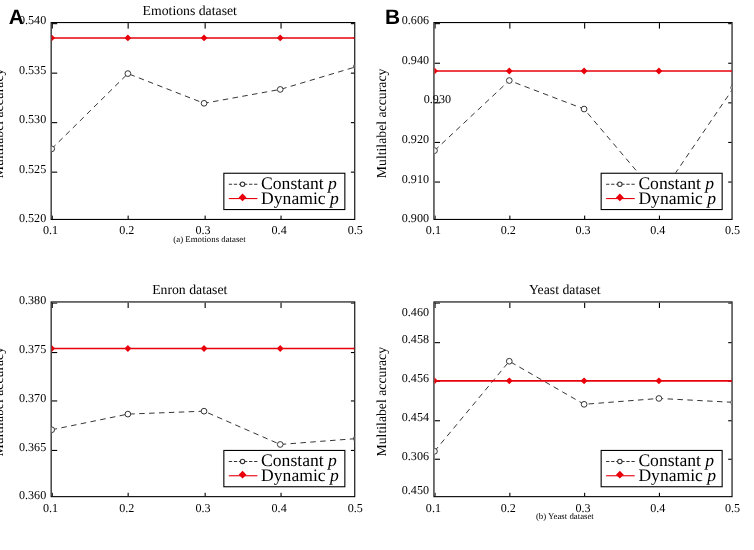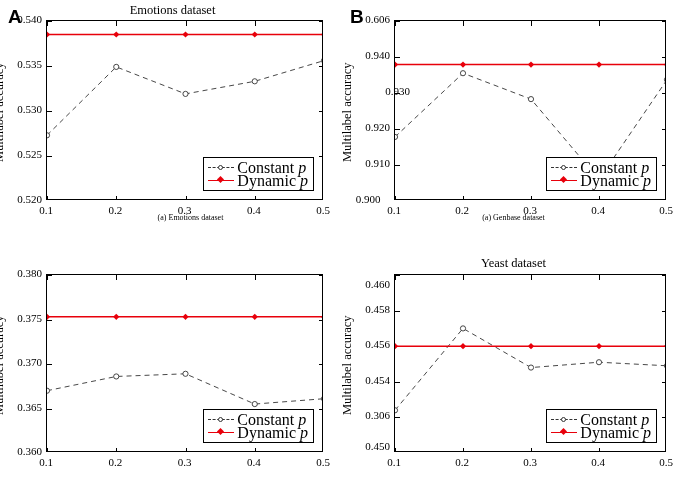--- a/index.html
+++ b/index.html
@@ -264,36 +264,36 @@
           </div>
           <div class="legend-row">
             <span class="legend-sample">
               <span class="legend-line-solid"></span>
               <span class="legend-marker-diamond"></span>
             </span>
             <span class="legend-label">Dynamic <i>p</i></span>
           </div>
         </div>
       </div>
-      <div class="ytick" style="left: 4px; width: 44px; top: 193px; text-align: center;">0.900</div>
+      <div class="ytick" style="left: 4px; width: 44px; top: 193px;">0.900</div>
       <div class="ytick" style="left: 4px; width: 44px; top: 157px;">0.910</div>
       <div class="ytick" style="left: 4px; width: 44px; top: 121px;">0.920</div>
       <div class="ytick" style="left: 4px; width: 64px; top: 85px; font-family: Liberation Serif, serif;">0.930</div>
       <div class="ytick" style="left: 4px; width: 44px; top: 49px;">0.940</div>
       <div class="ytick" style="left: 4px; width: 44px; top: 13px;">0.606</div>
       <div class="xtick" style="left: 32px; width: 40px; top: 204px;">0.1</div>
       <div class="xtick" style="left: 100px; width: 40px; top: 204px;">0.2</div>
       <div class="xtick" style="left: 168px; width: 40px; top: 204px;">0.3</div>
       <div class="xtick" style="left: 236px; width: 40px; top: 204px;">0.4</div>
       <div class="xtick" style="left: 304px; width: 40px; top: 204px;">0.5</div>
       <div class="ylabel" style="left: -2px; top: 162px; transform: rotate(-90deg);">Multilabel accuracy</div>
-      <div class="caption" style="top: 213px; left: 0px;">(a)  Genbase dataset</div>
     </div>
 
   <div class="panel" id="panel-enron" style="left:0px; top:250px; width:345px; height:250px;">
+    <div class="chart-title" style="top:6px;">Enron dataset</div>
   <div class="plot-area" style="left: 46px; top: 24px; width: 277px; height: 178px;">
         <div class="tickmark" style="left: 0px; top: 133.5px; width: 5px; height: 1px;"></div>
         <div class="tickmark" style="left: 272px; top: 133.5px; width: 5px; height: 1px;"></div>
         <div class="tickmark" style="left: 0px; top: 89px; width: 5px; height: 1px;"></div>
         <div class="tickmark" style="left: 272px; top: 89px; width: 5px; height: 1px;"></div>
         <div class="tickmark" style="left: 0px; top: 44.5px; width: 5px; height: 1px;"></div>
         <div class="tickmark" style="left: 272px; top: 44.5px; width: 5px; height: 1px;"></div>
         <div class="tickmark" style="left: 0px; top: 0px; width: 5px; height: 1px;"></div>
         <div class="tickmark" style="left: 272px; top: 0px; width: 5px; height: 1px;"></div>
         <div class="tickmark" style="top: 173px; left: 0px; width: 1px; height: 5px;"></div>
@@ -405,15 +405,16 @@
       <div class="ytick" style="left: 4px; width: 44px; top: 123.8px;">0.454</div>
       <div class="ytick" style="left: 4px; width: 44px; top: 88.2px;">0.456</div>
       <div class="ytick" style="left: 4px; width: 44px; top: 52.6px;">0.458</div>
       <div class="ytick" style="left: 4px; width: 44px; top: 28px;">0.460</div>
       <div class="xtick" style="left: 32px; width: 40px; top: 206px;">0.1</div>
       <div class="xtick" style="left: 100px; width: 40px; top: 206px;">0.2</div>
       <div class="xtick" style="left: 168px; width: 40px; top: 206px;">0.3</div>
       <div class="xtick" style="left: 236px; width: 40px; top: 206px;">0.4</div>
       <div class="xtick" style="left: 304px; width: 40px; top: 206px;">0.5</div>
       <div class="ylabel" style="left: -2px; top: 165px; transform: rotate(-90deg);">Multilabel accuracy</div>
+      <div class="caption" style="top: 215px; left: 0px;">(b)  Yeast dataset</div>
     </div>
 
 </div>
 
 </body></html>

